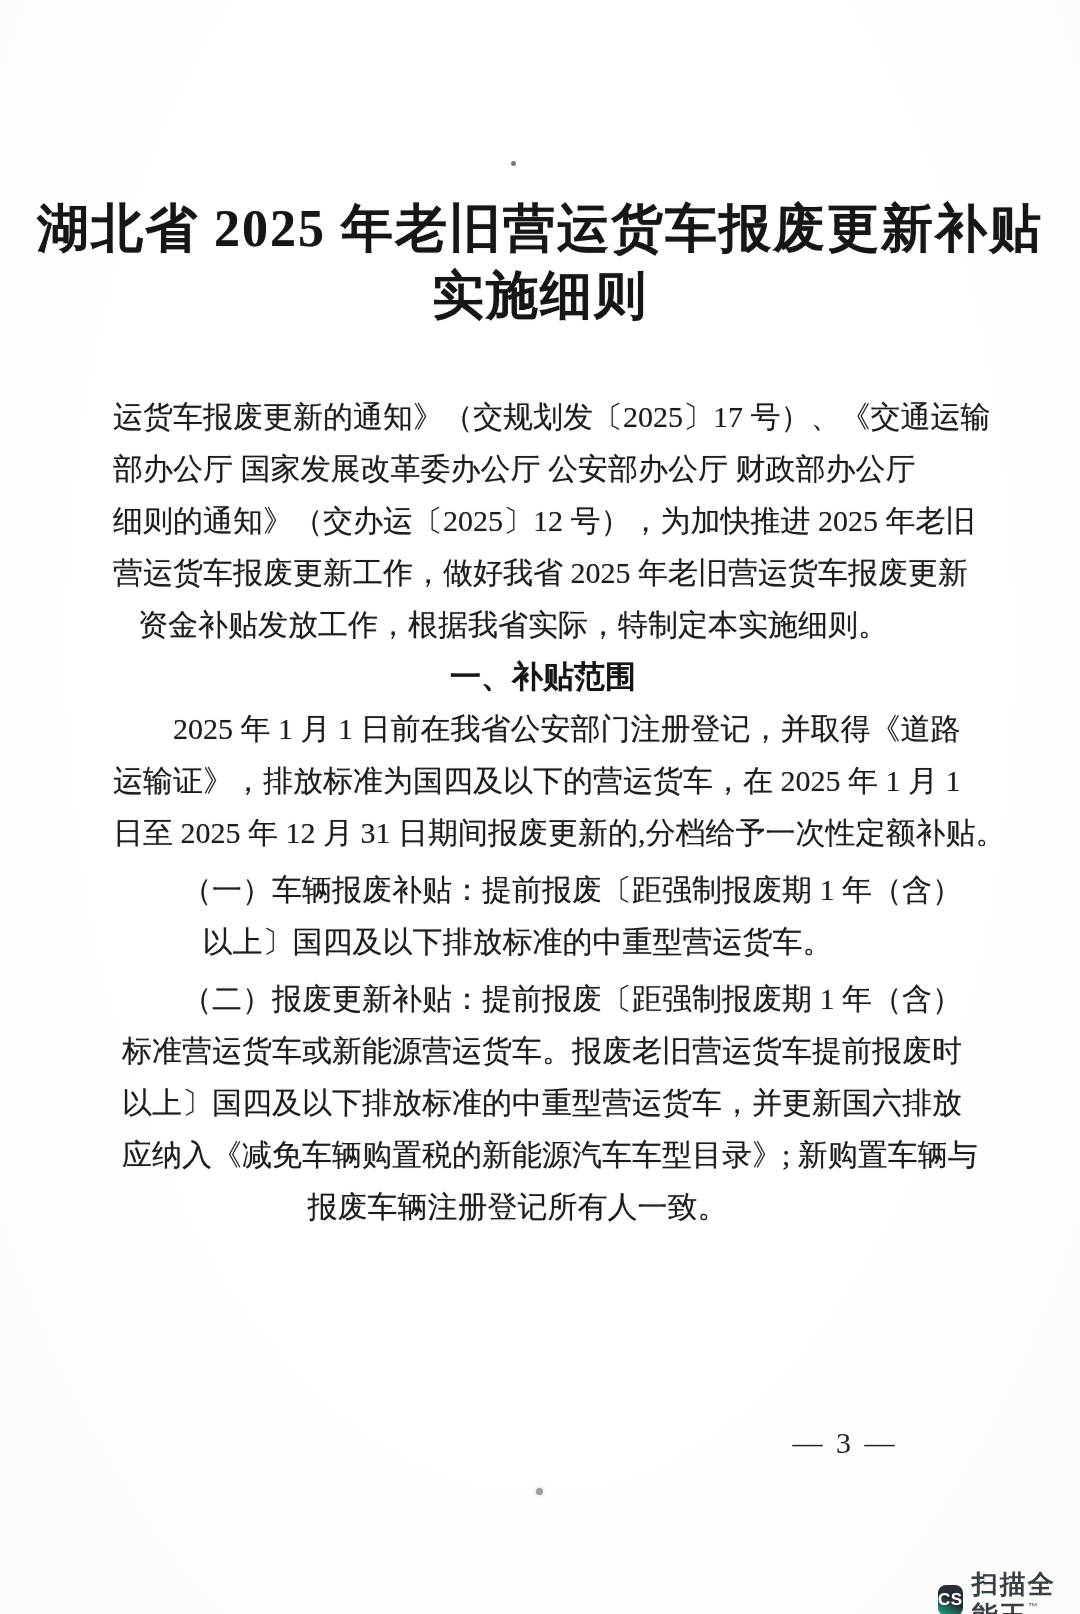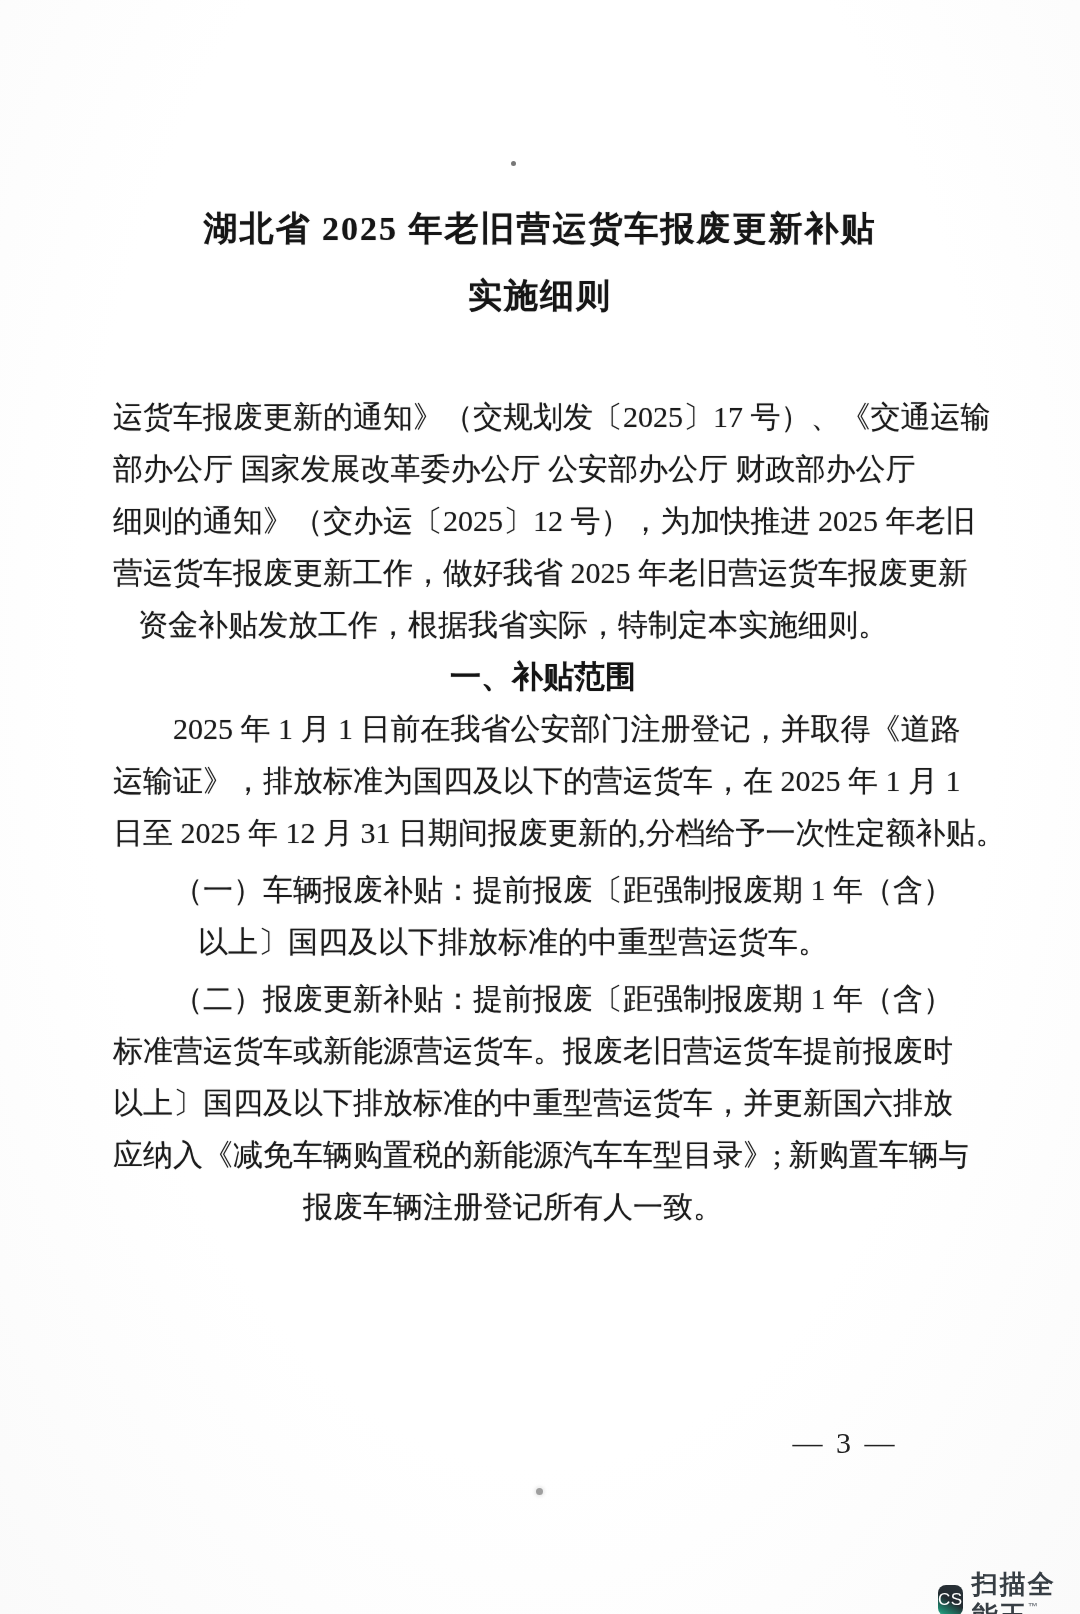--- a/index.html
+++ b/index.html
@@ -11,21 +11,21 @@
     background-image: radial-gradient(ellipse at 50% 40%, #ffffff 60%, #fafafa 100%);
     overflow:hidden;
     font-family:"Liberation Serif","DejaVu Serif",serif;
     color:#1e1e1e;
   }
 
   
   .doc-title {
     position:absolute; left:0; right:0; top:195px;
     text-align:center;
-    font-size:34px; font-weight:bold;
+    font-size:52px; font-weight:bold;
     letter-spacing:2px;
     line-height:67px;
     color:#161616;
     text-shadow:0 0 1px rgba(20,20,20,.5);
   }
 
   
   .doc-body {
     position:absolute; left:113px; top:391px; width:800px;
     font-size:30px;
@@ -42,21 +42,21 @@
     text-align-last:justify;
     text-justify:inter-ideograph;
   }
   .line.indent { text-indent:60px; }
   .line.heading {
     font-family:"Liberation Sans","DejaVu Sans",sans-serif;
     font-weight:bold;
     font-size:31px;
     color:#141414;
   }
-  .para-gap { margin-top:5px; }
+  .para-gap { margin-top:5px;margin-left:9px; }
 
   
   .page-number {
     position:absolute; left:785px; top:1426px; width:120px;
     text-align:center;
     font-size:30px; letter-spacing:3px;
     color:#222;
   }
 
   
@@ -68,21 +68,21 @@
   
   .scanner-badge {
     position:absolute; left:938px; top:1569px;
     font-family:"Liberation Sans","DejaVu Sans",sans-serif;
   }
   .badge-row { display:flex; align-items:center; gap:9px; }
   .badge-logo {
     width:31px; height:31px; border-radius:8px;
     background:linear-gradient(210deg,#2a3238 0%, #232b31 50%, #1f8f74 86%, #58c1a5 100%);
     color:#ffffff;
-    font-size:17px; font-weight:normal;
+    font-size:17px; font-weight:bold;
     display:flex; align-items:center; justify-content:center;
     letter-spacing:0.5px;
   }
   .badge-name {
     font-size:26px; font-weight:bold;
     color:#373e44; letter-spacing:2px;
     line-height:31px;
   }
   .badge-tm { font-size:10px; color:#7d8288; vertical-align:top; line-height:14px; }
 </style>

